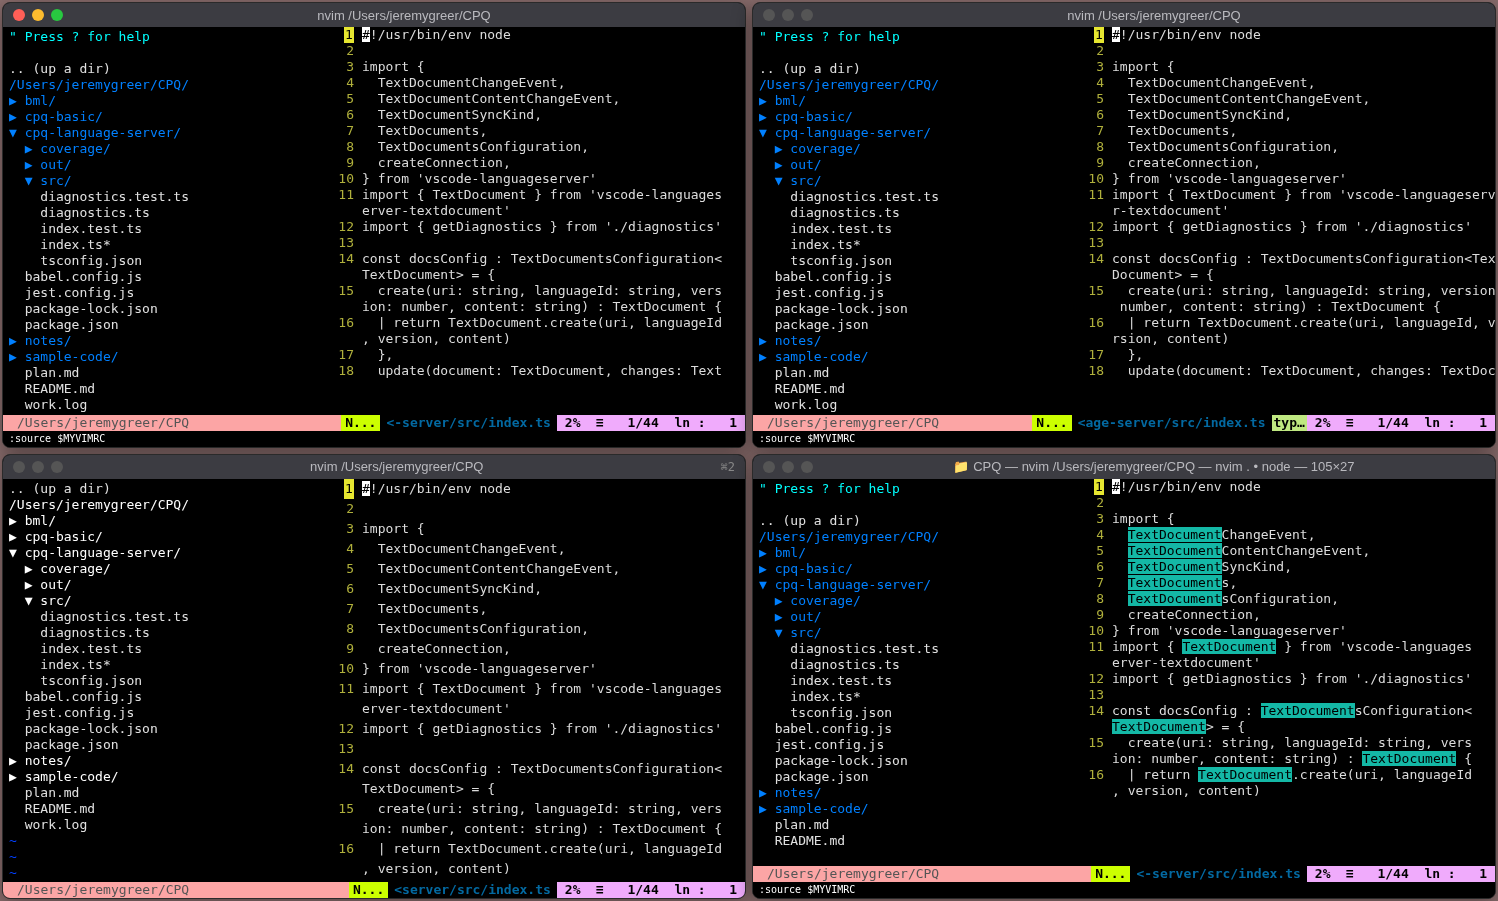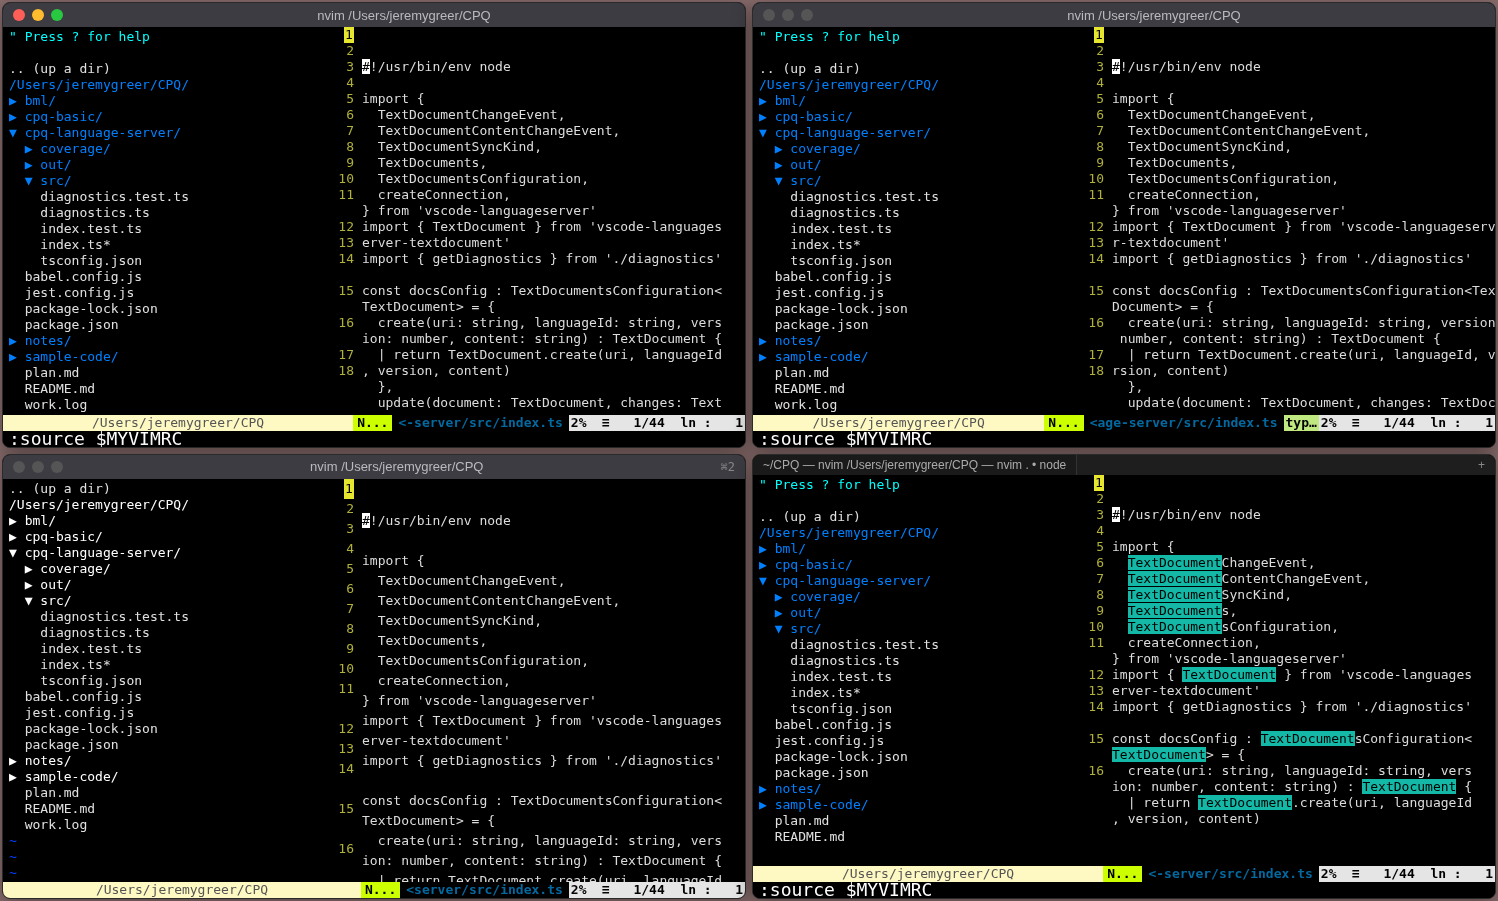--- a/index.html
+++ b/index.html
@@ -16,35 +16,35 @@
   .titlebar-right { font-size: 12px; color: #888; margin-left: auto; }
   .term-body { flex: 1; display: flex; background: #000; overflow: hidden; position: relative; }
   .tree-pane { width: 323px; background: #000; color: #e0e0e0; padding: 2px 6px; font-size: 13px; line-height: 16px; white-space: pre; overflow: hidden; }
   .tree-pane .help { color: #00ffff; }
   .tree-pane .tilde { color: #0040ff; }
   .tree-pane .dir { color: #0080ff; }
   .tree-pane .dirwhite { color: #fff; }
   .editor-pane { flex: 1; display: flex; background: #000; color: #e0e0e0; overflow: hidden; }
   .gutter { width: 36px; text-align: right; padding-right: 8px; color: #b0b03c; line-height: 16px; white-space: pre; }
   .gutter .one { background: #e6e630; color: #000; display: inline-block; min-width: 10px; text-align: center; }
-  .code { flex: 1; white-space: pre; line-height: 16px; color: #dcdcdc; overflow: hidden; margin-top: 32px; }
+  .code { flex: 1; white-space: pre; line-height: 16px; color: #dcdcdc; overflow: hidden; }
   .code .cursor { background: #fff; color: #000; }
   .code .hl { color: #000; background: #14b8a6; }
   .footer { display: flex; height: 16px; font-size: 13px; line-height: 16px; }
-  .footer-left { flex: 1; background: #fef9c3; color: #666; padding: 0 14px; white-space: pre; text-align: center; }
+  .footer-left { flex: 1; background: #fca5a5; color: #666; padding: 0 14px; white-space: pre; }
   .footer-left.dim { color: #555; }
   .footer-mid { background: #ccff00; color: #000; padding: 0 2px; font-weight: bold; }
   .footer-mid.typ { background: #bfe881; }
-  .cmdline { background: #000; color: #fff; padding: 0 6px; height: 16px; line-height: 16px; font-size: 18px; }
+  .cmdline { background: #000; color: #fff; padding: 0 6px; height: 16px; line-height: 16px; font-size: 10px; }
   .tabbar { display: flex; background: #1e1e1e; height: 20px; align-items: center; font-family: -apple-system, sans-serif; font-size: 12px; color: #aaa; }
   .tabbar .tab { padding: 0 10px; height: 100%; display: flex; align-items: center; border-right: 1px solid #333; background: #1a1a1a; }
   .tabbar .plus { margin-left: auto; padding: 0 10px; color: #888; }
   .modesep { background: #ccff00; color:#000; padding: 0 4px; font-weight:bold; }
   .path-green { background:#000; color:#0369a1; padding:0 6px; font-weight:bold; }
-  .stats { background:#e5e5e5; color:#000; padding:0 2px; font-weight:bold; white-space:pre; }
+  .stats { background:#f0abfc; color:#000; padding:0 8px; font-weight:bold; white-space:pre; }
 </style>
 </head>
 <body>
 
 <div class="desktop">
 
   <div class="term-window">
     <div class="titlebar">
       <div class="traffic">
         <div class="dot red"></div>
@@ -325,25 +325,27 @@
     </div>
     <div class="footer">
       <div class="footer-left dim">/Users/jeremygreer/CPQ</div>
       <div class="modesep">N...</div>
       <div class="path-green">&lt;server/src/index.ts</div>
       <div class="stats">2%  ≡   1/44  ln :   1</div>
     </div>
   </div>
 
   <div class="term-window">
-    <div class="tabbar">
-      <div class="tab">
-        <span>~/CPQ — nvim /Users/jeremygreer/CPQ — nvim . • node</span>
-      </div>
-      <div class="plus">+</div>
+    <div class="titlebar">
+      <div class="traffic">
+        <div class="dot"></div>
+        <div class="dot"></div>
+        <div class="dot"></div>
+      </div>
+      <div class="titlebar-title">📁 CPQ — nvim /Users/jeremygreer/CPQ — nvim . • node — 105×27</div>
     </div>
     <div class="term-body">
       <div class="tree-pane" id="tree4"><span class="help">" Press ? for help</span>
 
 <span>.. (up a dir)</span>
 <span class="dir">/Users/jeremygreer/CPQ/</span>
 <span class="dir">▶ bml/</span>
 <span class="dir">▶ cpq-basic/</span>
 <span class="dir">▼ cpq-language-server/</span>
   <span class="dir">▶ coverage/</span>

